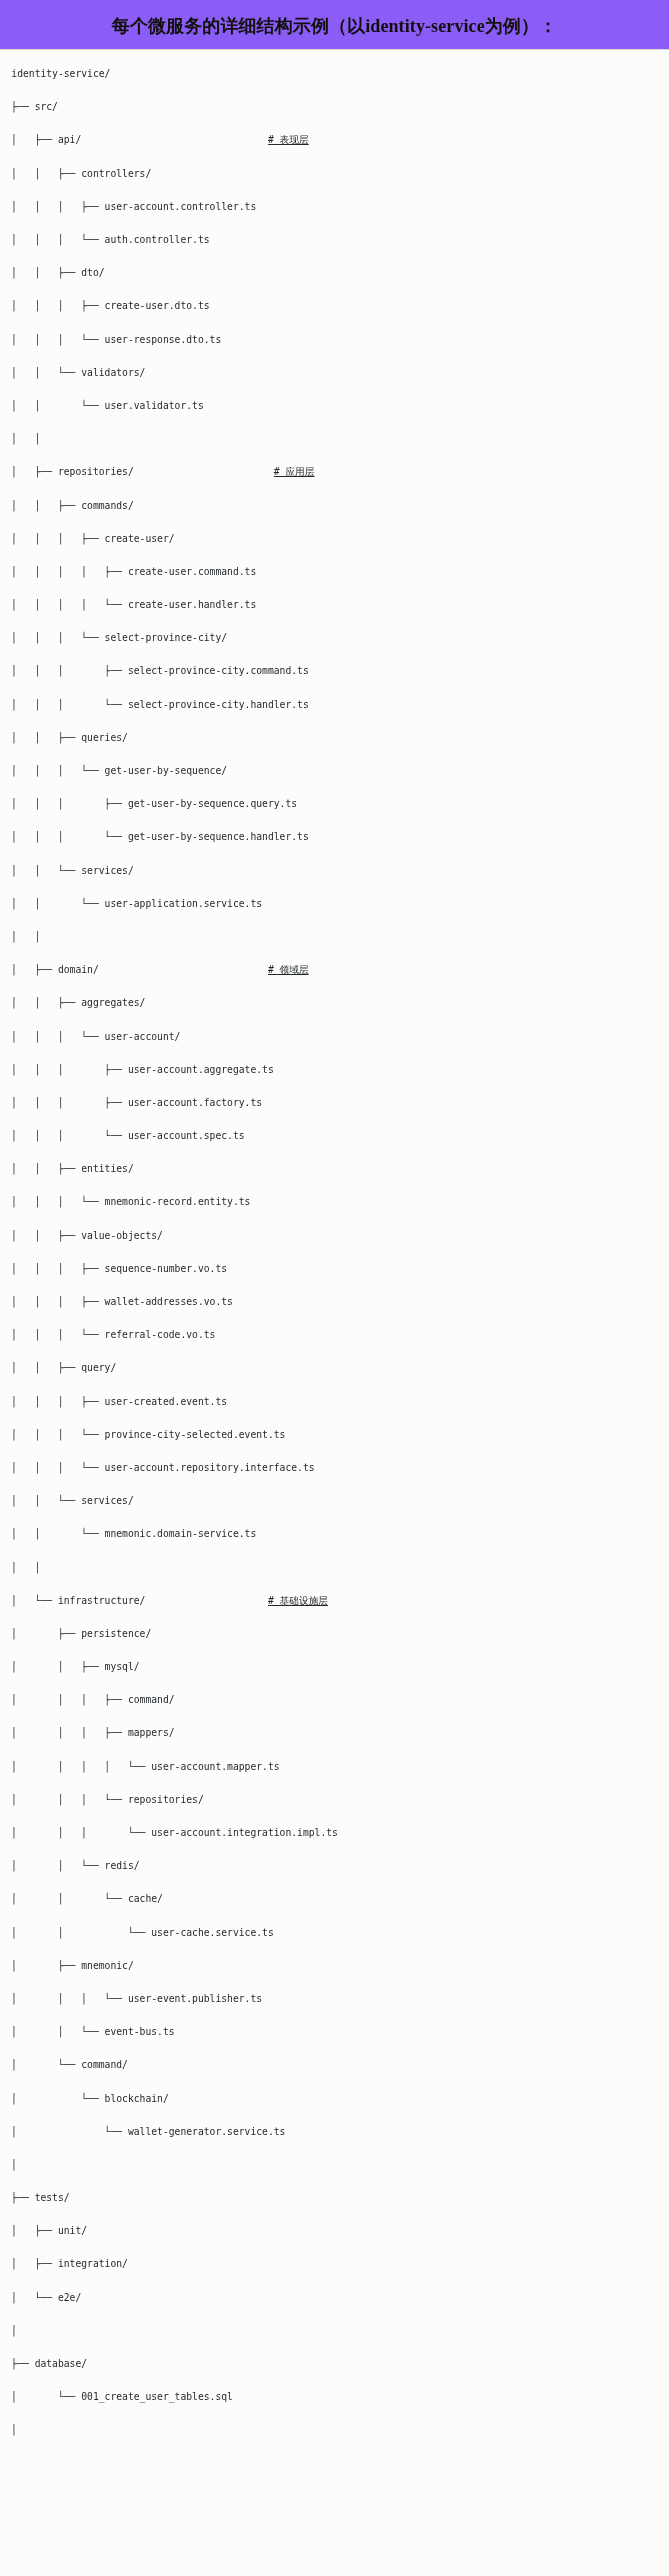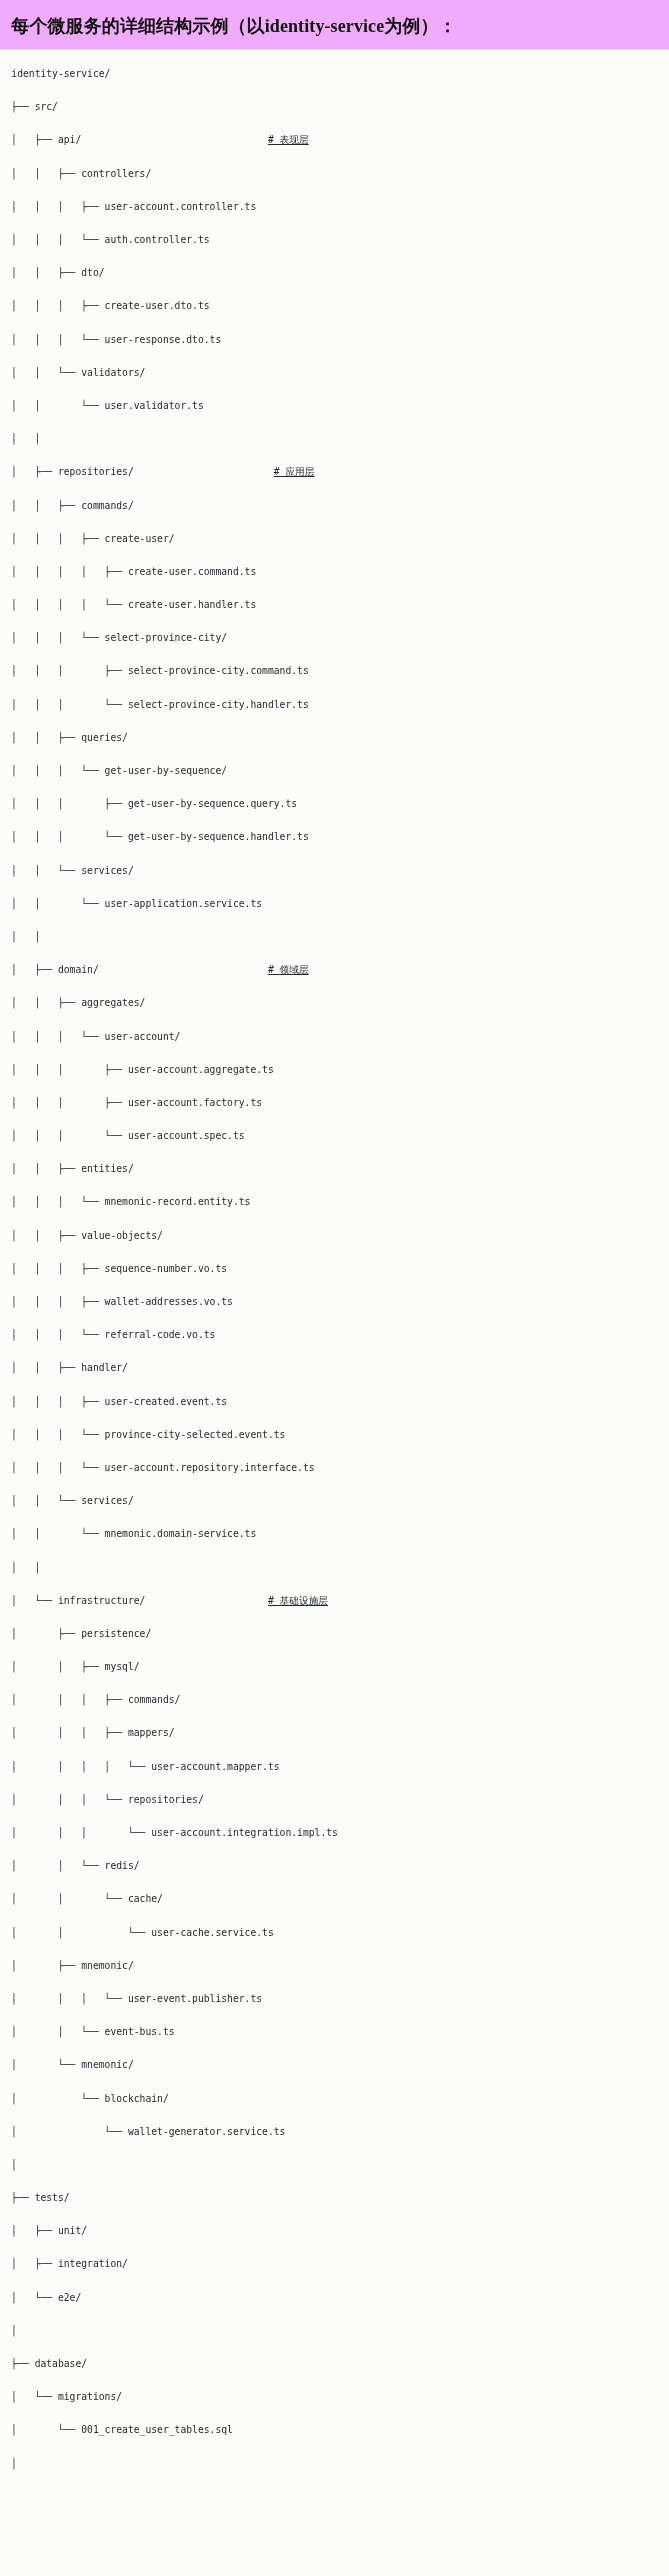--- a/index.html
+++ b/index.html
@@ -13,24 +13,25 @@
     color: #1f2328;
   }
   .page {
     width: 669px;
     box-sizing: border-box;
     background: #ffffff;
   }
 
   
   .doc-header {
-    background: #f0abfc;
+    background: #8b5cf6;
     border-bottom: 0.6px solid #d9d7d1;
     padding: 15px 11.3px 11.3px 11.3px;
     box-sizing: border-box;
+    text-align: center;
   }
   .doc-title {
     font-family: "Liberation Serif", serif;
     font-weight: bold;
     font-size: 18px;
     line-height: 1.25;
     color: #11100e;
     margin: 0;
     letter-spacing: 0.1px;
   }
@@ -103,52 +104,51 @@
 <span class="row"><span>│   │   │   └── user-account/</span></span>
 <span class="row"><span>│   │   │       ├── user-account.aggregate.ts</span></span>
 <span class="row"><span>│   │   │       ├── user-account.factory.ts</span></span>
 <span class="row"><span>│   │   │       └── user-account.spec.ts</span></span>
 <span class="row"><span>│   │   ├── entities/</span></span>
 <span class="row"><span>│   │   │   └── mnemonic-record.entity.ts</span></span>
 <span class="row"><span>│   │   ├── value-objects/</span></span>
 <span class="row"><span>│   │   │   ├── sequence-number.vo.ts</span></span>
 <span class="row"><span>│   │   │   ├── wallet-addresses.vo.ts</span></span>
 <span class="row"><span>│   │   │   └── referral-code.vo.ts</span></span>
-<span class="row"><span>│   │   ├── handler/</span></span>
+<span class="row"><span>│   │   ├── query/</span></span>
 <span class="row"><span>│   │   │   ├── user-created.event.ts</span></span>
 <span class="row"><span>│   │   │   └── province-city-selected.event.ts</span></span>
 <span class="row"><span>│   │   │   └── user-account.repository.interface.ts</span></span>
 <span class="row"><span>│   │   └── services/</span></span>
 <span class="row"><span>│   │       └── mnemonic.domain-service.ts</span></span>
 <span class="row"><span>│   │</span></span>
 <span class="row"><span>│   └── infrastructure/</span><span>                     </span><span class="cmt"># 基础设施层</span></span>
 <span class="row"><span>│       ├── persistence/</span></span>
 <span class="row"><span>│       │   ├── mysql/</span></span>
-<span class="row"><span>│       │   │   ├── commands/</span></span>
+<span class="row"><span>│       │   │   ├── command/</span></span>
 <span class="row"><span>│       │   │   ├── mappers/</span></span>
 <span class="row"><span>│       │   │   │   └── user-account.mapper.ts</span></span>
 <span class="row"><span>│       │   │   └── repositories/</span></span>
 <span class="row"><span>│       │   │       └── user-account.integration.impl.ts</span></span>
 <span class="row"><span>│       │   └── redis/</span></span>
 <span class="row"><span>│       │       └── cache/</span></span>
 <span class="row"><span>│       │           └── user-cache.service.ts</span></span>
 <span class="row"><span>│       ├── mnemonic/</span></span>
 <span class="row"><span>│       │   │   └── user-event.publisher.ts</span></span>
 <span class="row"><span>│       │   └── event-bus.ts</span></span>
-<span class="row"><span>│       └── mnemonic/</span></span>
+<span class="row"><span>│       └── command/</span></span>
 <span class="row"><span>│           └── blockchain/</span></span>
 <span class="row"><span>│               └── wallet-generator.service.ts</span></span>
 <span class="row"><span>│</span></span>
 <span class="row"><span>├── tests/</span></span>
 <span class="row"><span>│   ├── unit/</span></span>
 <span class="row"><span>│   ├── integration/</span></span>
 <span class="row"><span>│   └── e2e/</span></span>
 <span class="row"><span>│</span></span>
 <span class="row"><span>├── database/</span></span>
-<span class="row"><span>│   └── migrations/</span></span>
 <span class="row"><span>│       └── 001_create_user_tables.sql</span></span>
 <span class="row"><span>│</span></span>
 
 
 
 
 
 
 
 

